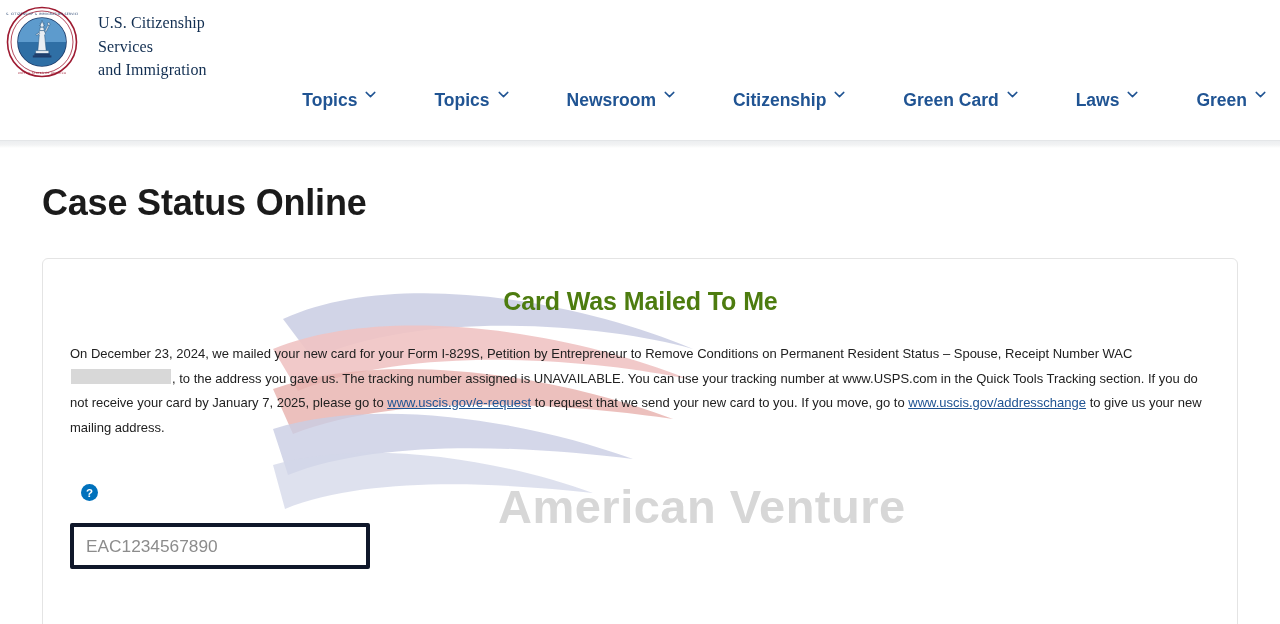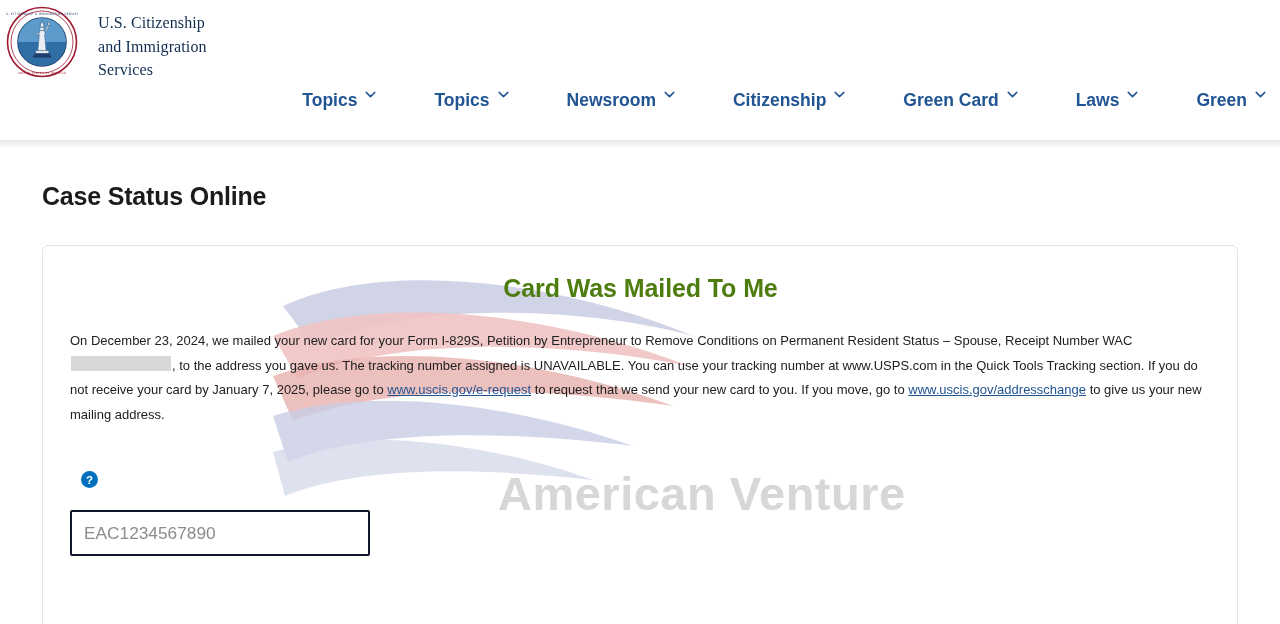--- a/index.html
+++ b/index.html
@@ -73,21 +73,21 @@
   }
 
   
   .page {
     position: relative;
     padding: 0;
   }
   .page-title {
     margin: 0;
     padding: 42px 0 0 42px;
-    font-size: 25px;
+    font-size: 36px;
     font-weight: bold;
     color: #1b1b1b;
     letter-spacing: -0.2px;
   }
 
   .status-card {
     position: relative;
     margin: 34px 42px 0 42px;
     border: 1px solid #e4e4e4;
     border-radius: 6px;
@@ -164,21 +164,21 @@
 
   .receipt-input {
     display: block;
     margin-top: 22px;
     width: 300px;
     height: 46px;
     padding: 0 12px;
     font-size: 17.3px;
     font-family: "Liberation Sans", sans-serif;
     color: #212121;
-    border: 2px solid #0f172a;
+    border: 4px solid #0f172a;
     border-radius: 2px;
     background: #fff;
     outline: none;
   }
   .receipt-input::placeholder { color: #8c8c8c; }
 </style>
 </head>
 <body>
 
 <header class="site-header">
@@ -209,22 +209,22 @@
         <g fill="#1f3d6b">
           <text x="36" y="9.4" font-size="3.1" font-family="DejaVu Sans, sans-serif" text-anchor="middle" letter-spacing="0.3">U.S. CITIZENSHIP &amp; IMMIGRATION SERVICES</text>
         </g>
         <g fill="#9e1b32">
           <text x="36" y="67.5" font-size="2.9" font-family="DejaVu Sans, sans-serif" text-anchor="middle" letter-spacing="0.3">UNITED STATES OF AMERICA</text>
         </g>
       </svg>
     </span>
     <div class="brand-text">
       <span>U.S. Citizenship</span>
+      <span>Services</span>
       <span>and Immigration</span>
-      <span>Services</span>
     </div>
   </div>
 
   <nav class="main-nav">
     <div class="nav-item">
       <span>Topics</span>
       <span class="chev">
           <svg width="11" height="11" viewBox="0 0 11 11">
             <path d="M1.2 3.4L5.5 7.6 9.8 3.4" fill="none" stroke="#205493" stroke-width="1.5" stroke-linecap="round" stroke-linejoin="round"></path>
           </svg>

